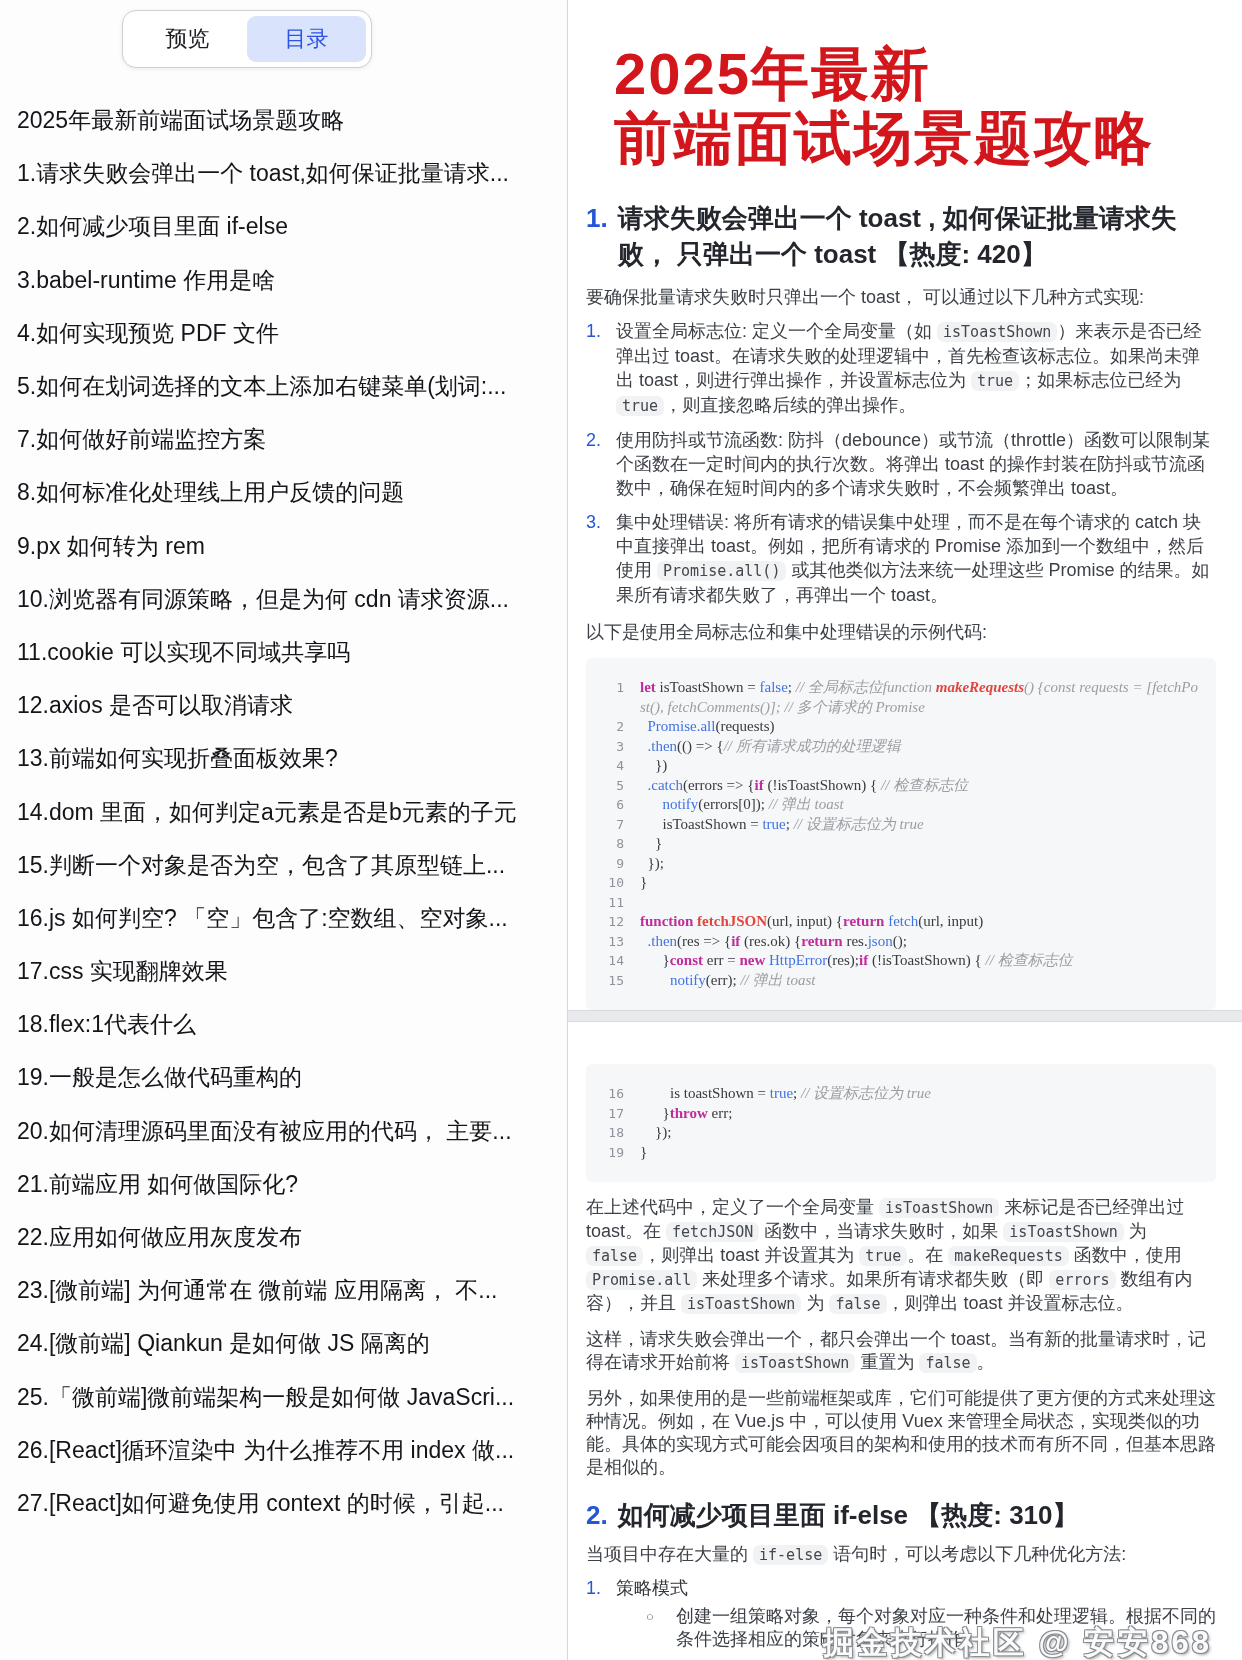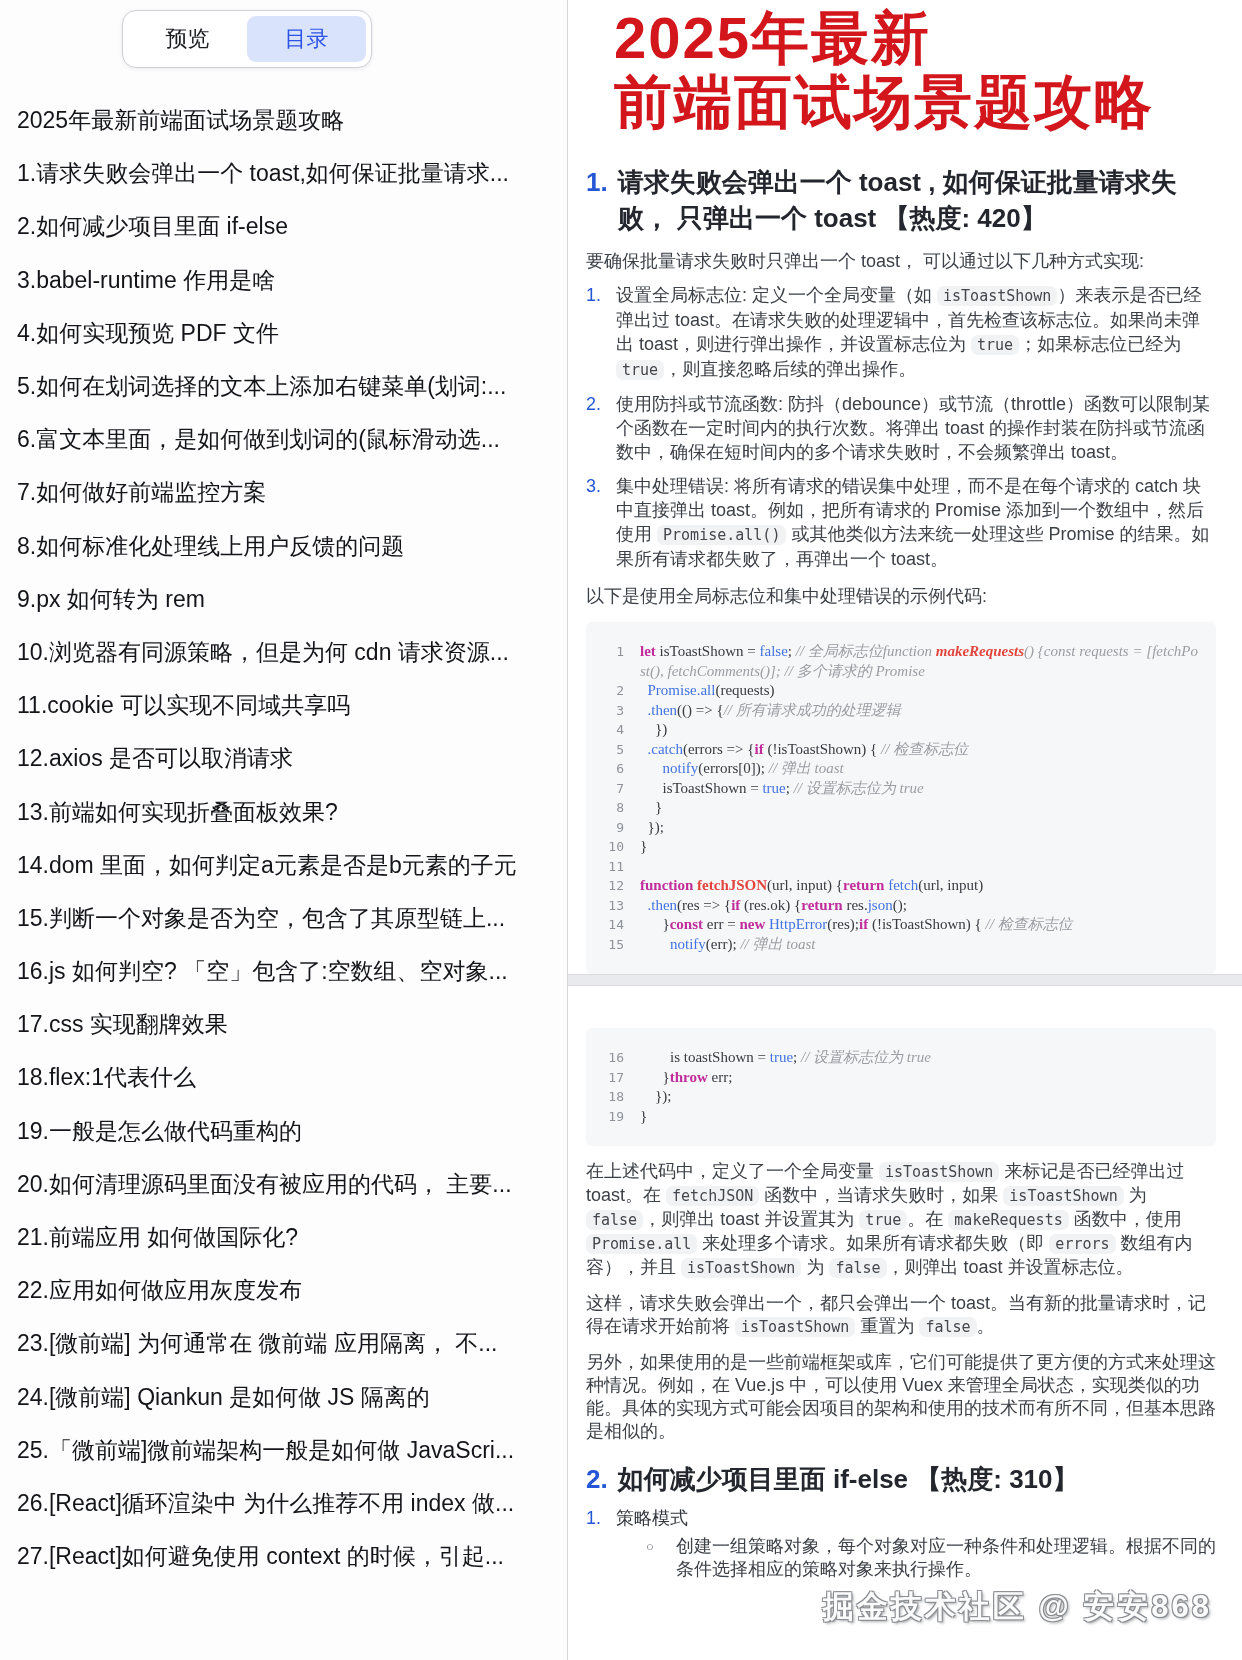--- a/index.html
+++ b/index.html
@@ -12,21 +12,21 @@
   .tabs-wrap { margin:10px 0 0 122px; width:250px; height:58px; border:1px solid #cfd0d6;
     border-radius:14px; background:#fff; display:flex; padding:5px; box-shadow:0 1px 4px rgba(0,0,0,.08); }
   .tab { flex:1; border:none; background:transparent; border-radius:9px; font-size:22px;
     color:#1c1d21; font-family:inherit; cursor:pointer; }
   .tab.active { background:#d9e3fb; color:#2d53e6; }
   .toc { list-style:none; margin-top:26px; padding:0 6px 0 17px; }
   .toc-item { height:53.2px; display:flex; align-items:center; font-size:23px; color:#141519;
     white-space:nowrap; overflow:hidden; }
 
   
-  .main { flex:1; position:relative; background:#fff; overflow:hidden; }
+  .main { flex:1; position:relative; background:#fff; overflow:hidden;margin-top:36px; }
   .page1 { padding:6px 26px 0 16px; }
   .page2 { padding:28px 26px 0 16px; }
   .poster-title { margin-left:30px; font-size:58px; line-height:64px; font-weight:900;
     color:#d2161b; letter-spacing:2px; }
   .sec { display:flex; margin:30px 0 0 2px; font-size:26px; line-height:36px; font-weight:700; color:#23262c; }
   .sec-num { color:#2456d6; margin-right:10px; flex:none; }
   .para { margin:14px 0 0 2px; font-size:18px; line-height:23px; color:#3c4047; }
   .para + .para { margin-top:12px; }
   .steps { list-style:none; margin:6px 0 0 2px; }
   .step { display:flex; margin-top:10px; }
@@ -75,21 +75,20 @@
         <button class="tab">预览</button>
         <button class="tab active">目录</button>
       </div>
     <ul class="toc">
         <li class="toc-item">2025年最新前端面试场景题攻略</li>
         <li class="toc-item">1.请求失败会弹出一个 toast,如何保证批量请求...</li>
         <li class="toc-item">2.如何减少项目里面 if-else</li>
         <li class="toc-item">3.babel-runtime 作用是啥</li>
         <li class="toc-item">4.如何实现预览 PDF 文件</li>
         <li class="toc-item">5.如何在划词选择的文本上添加右键菜单(划词:...</li>
-        <li class="toc-item">6.富文本里面，是如何做到划词的(鼠标滑动选...</li>
         <li class="toc-item">7.如何做好前端监控方案</li>
         <li class="toc-item">8.如何标准化处理线上用户反馈的问题</li>
         <li class="toc-item">9.px 如何转为 rem</li>
         <li class="toc-item">10.浏览器有同源策略，但是为何 cdn 请求资源...</li>
         <li class="toc-item">11.cookie 可以实现不同域共享吗</li>
         <li class="toc-item">12.axios 是否可以取消请求</li>
         <li class="toc-item">13.前端如何实现折叠面板效果?</li>
         <li class="toc-item">14.dom 里面，如何判定a元素是否是b元素的子元</li>
         <li class="toc-item">15.判断一个对象是否为空，包含了其原型链上...</li>
         <li class="toc-item">16.js 如何判空? 「空」包含了:空数组、空对象...</li>
@@ -229,20 +228,21 @@
           <p class="para"><span>在上述代码中，定义了一个全局变量 </span><code class="icode">isToastShown</code><span> 来标记是否已经弹出过 toast。在 </span><code class="icode">fetchJSON</code><span> 函数中，当请求失败时，如果 </span><code class="icode">isToastShown</code><span> 为 </span><code class="icode">false</code><span>，则弹出 toast 并设置其为 </span><code class="icode">true</code><span>。在 </span><code class="icode">makeRequests</code><span> 函数中，使用 </span><code class="icode">Promise.all</code><span> 来处理多个请求。如果所有请求都失败（即 </span><code class="icode">errors</code><span> 数组有内容），并且 </span><code class="icode">isToastShown</code><span> 为 </span><code class="icode">false</code><span>，则弹出 toast 并设置标志位。</span></p>
           <p class="para"><span>这样，请求失败会弹出一个，都只会弹出一个 toast。当有新的批量请求时，记得在请求开始前将 </span><code class="icode">isToastShown</code><span> 重置为 </span><code class="icode">false</code><span>。</span></p>
           <p class="para"><span>另外，如果使用的是一些前端框架或库，它们可能提供了更方便的方式来处理这种情况。例如，在 Vue.js 中，可以使用 Vuex 来管理全局状态，实现类似的功能。具体的实现方式可能会因项目的架构和使用的技术而有所不同，但基本思路是相似的。</span></p>
         </div>
 
       <h3 class="sec" style="margin-top:18px;">
         <span class="sec-num">2.</span>
         <span>如何减少项目里面 if-else 【热度: 310】</span>
       </h3>
 
+      <p class="para" style="margin-top:10px;"><span>当项目中存在大量的 </span><code class="icode">if-else</code><span> 语句时，可以考虑以下几种优化方法:</span></p>
 
       <div>
           <div class="s2-item">
             <div class="s2-head">
               <span class="s2-num">1.</span>
               <span class="s2-title">策略模式</span>
             </div>
             <div class="s2-bullets">
               <div class="bullet">
                 <span class="bullet-dot">○</span>

